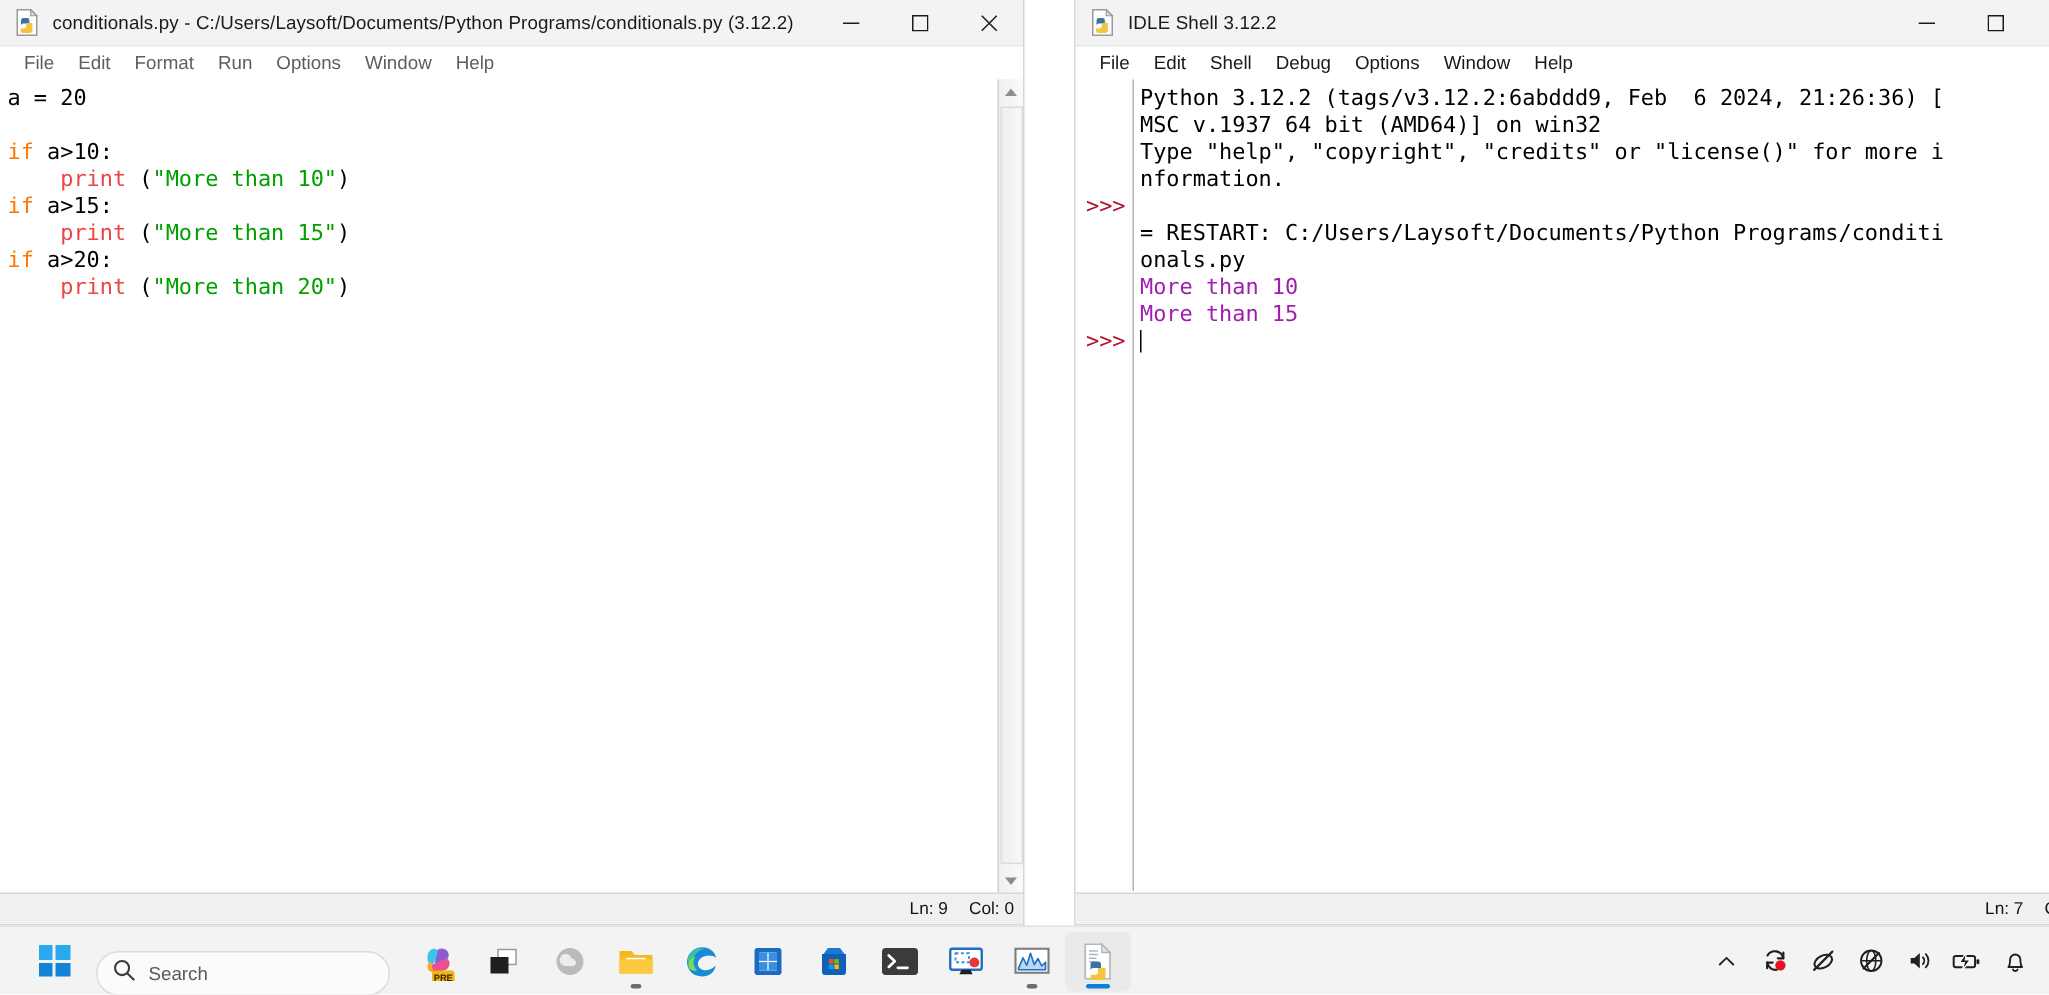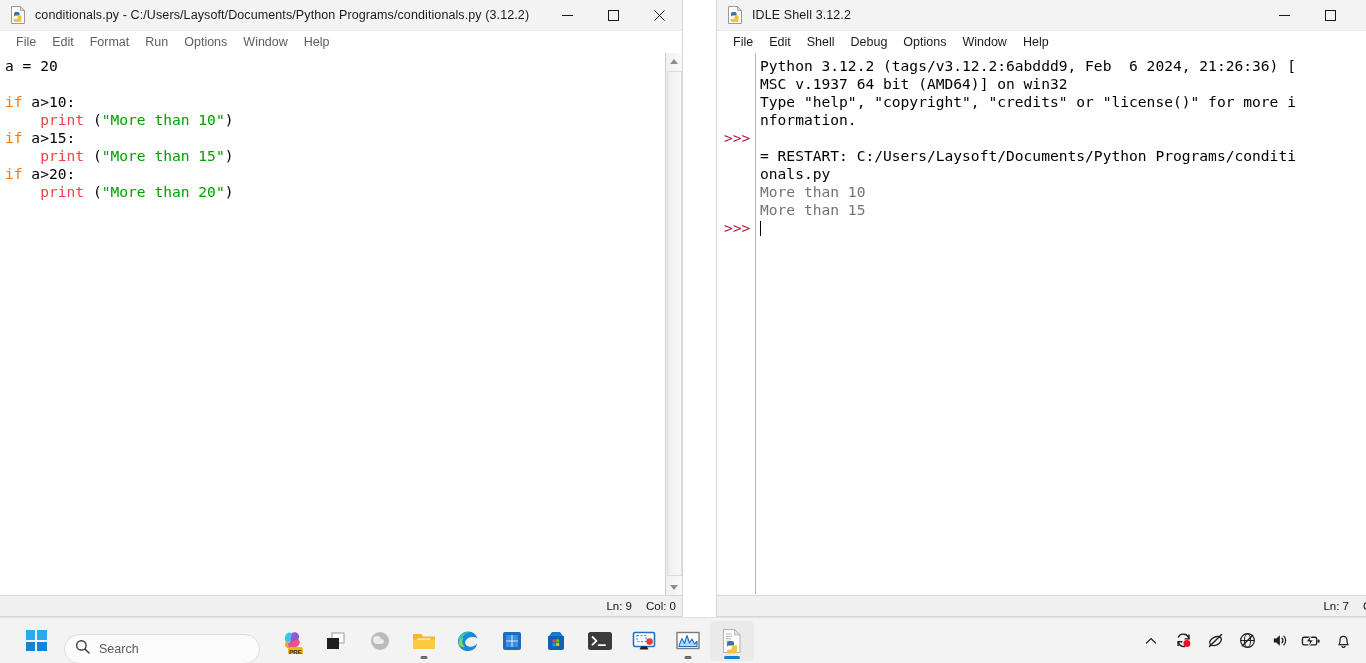--- a/index.html
+++ b/index.html
@@ -59,21 +59,21 @@
   .code {
     font-family: "DejaVu Sans Mono", "Liberation Mono", monospace;
     font-size: 14.6px;
     line-height: 18px;
     white-space: pre;
     color: #000000;
   }
   .kw      { color: #ff7700; margin-top: 16px; }
   .builtin { color: #ef4444; }
   .str     { color: #00a000; }
-  .out     { color: #737373; }
+  .out     { color: #a21caf; }
 
   
   .vscroll {
     position: absolute; top: 0; right: 0; width: 17px; height: 100%;
     background: linear-gradient(to right,#f1f1f1,#f7f7f7);
     border-left: 1px solid #cfcfcf;
   }
   .vscroll .sb-btn {
     position: absolute; left: 0; width: 16px; height: 17px;
     background: linear-gradient(to right,#f0f0f0,#fafafa);

